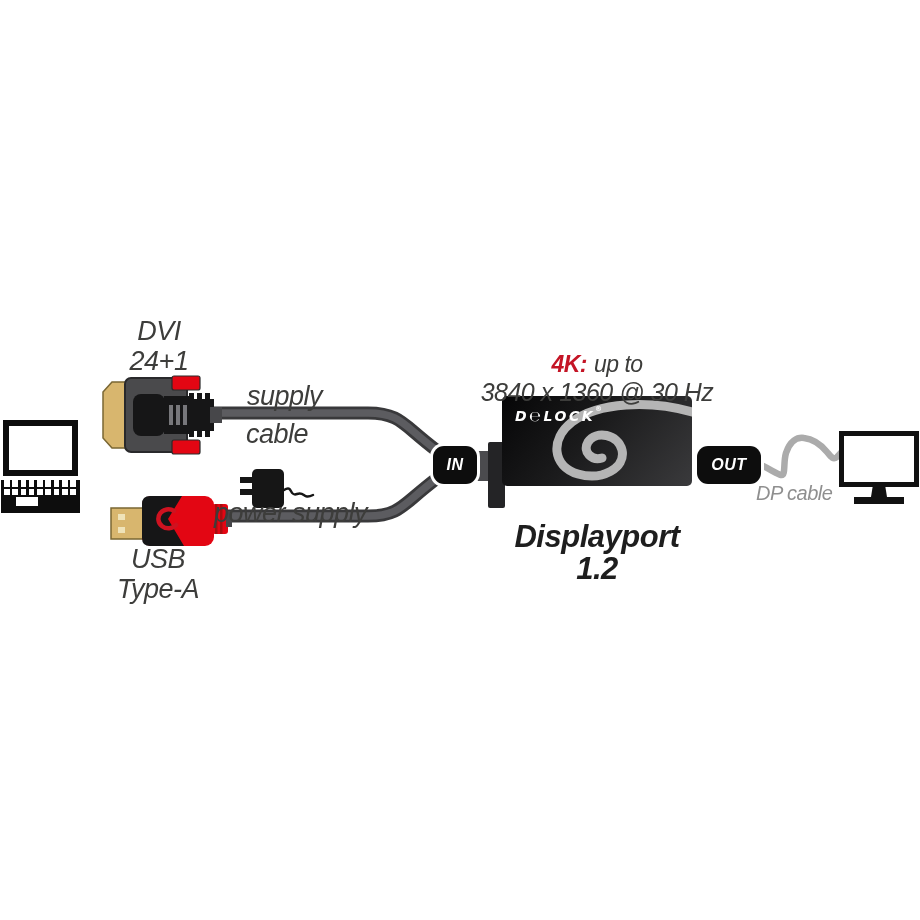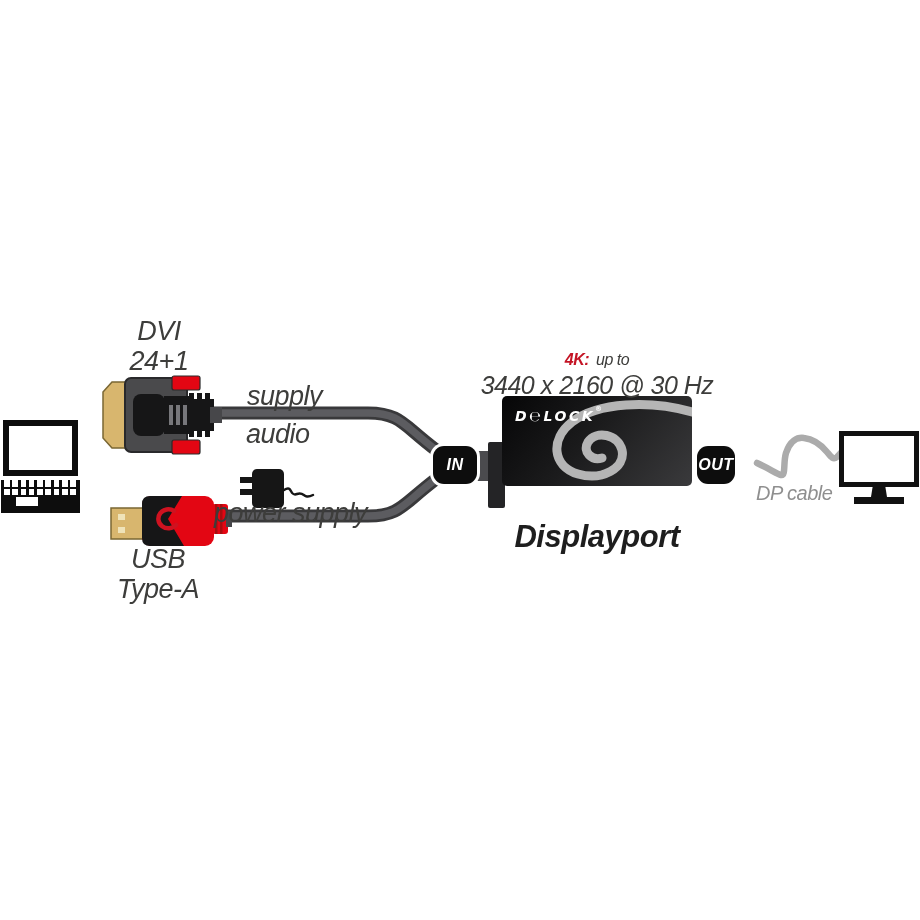--- a/index.html
+++ b/index.html
@@ -11,35 +11,35 @@
   .lbl{position:absolute;font-size:27px;line-height:1.12;letter-spacing:-0.5px;
        color:var(--text_dark,#3d3d3b);white-space:nowrap;}
   .lbl-center{text-align:center;}
   .lbl-grey{color:var(--text_grey,#8f8f8f);}
 
   
   .badge{position:absolute;background:var(--badge_bg,#0d0d0d);border-radius:11px;
          box-shadow:0 0 0 3px #fff;color:#fff;font-weight:bold;font-size:16px;
          display:flex;align-items:center;justify-content:center;letter-spacing:.5px;}
   .badge-in{left:433px;top:446px;width:44px;height:38px;}
-  .badge-out{left:697px;top:446px;width:38px;height:38px;text-align:right;}
+  .badge-out{left:697px;top:446px;width:64px;height:38px;text-align:right;}
 
   
   .nub{left:472px;top:451px;width:18px;height:30px;background:#4b4b4e;border-radius:2px;}
   .flange{left:488px;top:442px;width:17px;height:66px;background:#242426;border-radius:2px;}
   .box{left:502px;top:396px;width:190px;height:90px;border-radius:5px;
        background:linear-gradient(130deg,#060607 0%,#1b1b1c 45%,#3a3a3c 100%);}
   .box svg{position:absolute;left:0;top:0;}
   .brand{position:absolute;left:13px;top:9px;color:#fff;font-weight:bold;font-size:14px;
          letter-spacing:2.5px;font-family:"DejaVu Sans",sans-serif;}
   .brand sup{font-size:7px;letter-spacing:0;vertical-align:10px;}
 
   
   .spec{left:447px;top:352px;width:300px;text-align:center;line-height:1.05;}
-  .spec .l1{font-size:16px;text-align:center;}
+  .spec .l1{font-size:23px;text-align:center;}
   .spec .l2{font-size:25px;letter-spacing:-0.5px;margin-top:3px;}
   .spec-4k{color:var(--spec_red,#c41425);font-weight:bold;}
   .spec-upto{margin-left:7px;}
   .product{left:447px;top:521px;width:300px;text-align:center;font-weight:bold;
            font-size:31px;line-height:1.04;color:#1e1e1e;letter-spacing:-0.5px;}
 
   
   .laptop{left:1px;top:420px;width:79px;}
   .laptop-screen{width:63px;height:44px;border:6px solid #0d0d0d;background:#fff;margin-left:2px;}
   .laptop-base{width:79px;height:33px;background:#0d0d0d;margin-top:2px;}
@@ -126,21 +126,21 @@
       <rect class="c-black" x="97" y="19" width="5" height="7"></rect>
       <rect class="c-black" x="105" y="19" width="5" height="7"></rect>
       <rect class="c-black" x="89" y="56" width="5" height="7"></rect>
       <rect class="c-black" x="97" y="56" width="5" height="7"></rect>
       <rect class="c-black" x="105" y="56" width="5" height="7"></rect>
     </g>
     <rect class="c-stub" x="110" y="33" width="12" height="16"></rect>
   </svg>
 
   <div class="lbl" style="left:247px;top:381px;">supply</div>
-  <div class="lbl" style="left:246px;top:419px;">audio</div>
+  <div class="lbl" style="left:246px;top:419px;">cable</div>
 
   <svg class="abs" width="124" height="62" viewBox="0 0 124 62" style="left:108px;top:488px;">
     <rect class="c-gold" x="3" y="20" width="33" height="31"></rect>
     <rect class="c-hole" x="10" y="26" width="7" height="6"></rect>
     <rect class="c-hole" x="10" y="39" width="7" height="6"></rect>
     <rect class="c-red-plain" x="34" y="8" width="72" height="50" rx="9"></rect>
     <path class="c-black" d="M42,8 H74 L60,31 L76,58 H42 Q34,58 34,50 V16 Q34,8 42,8 Z"></path>
     <path class="usb-swirl" d="M66,23 a10,9.5 0 1 0 2,14"></path>
     <g>
       <rect class="c-red-plain" x="104" y="16" width="16" height="30" rx="3"></rect>
@@ -161,25 +161,26 @@
   <div class="abs flange"></div>
   <div class="abs box">
     <svg width="190" height="90" viewBox="0 0 190 90">
       <path class="swirl-stroke" d="M190,16 C148,4 96,6 70,26 C48,43 50,70 76,78 C100,85 124,72 120,54 C116,38 94,34 86,46 C80,56 90,65 100,62"></path>
     </svg>
     <div class="brand"><span>D℮LOCK</span><sup>®</sup></div>
   </div>
 
   <div class="lbl spec">
     <div class="l1"><span class="spec-4k">4K:</span><span class="spec-upto">up to</span></div>
-    <div class="l2">3440 x 2160 @ 30 Hz</div>
+    <div class="l2">3840 x 1360 @ 30 Hz</div>
   </div>
 
   <div class="lbl product">
     <div>Displayport</div>
+    <div>1.2</div>
   </div>
 
   <div class="badge badge-in">IN</div>
   <div class="badge badge-out">OUT</div>
 
   <div class="lbl lbl-grey" style="left:756px;top:482px;font-size:20px;">DP cable</div>
 
   <div class="abs monitor">
     <div class="monitor-screen"></div>
     <div class="monitor-neck"></div>

